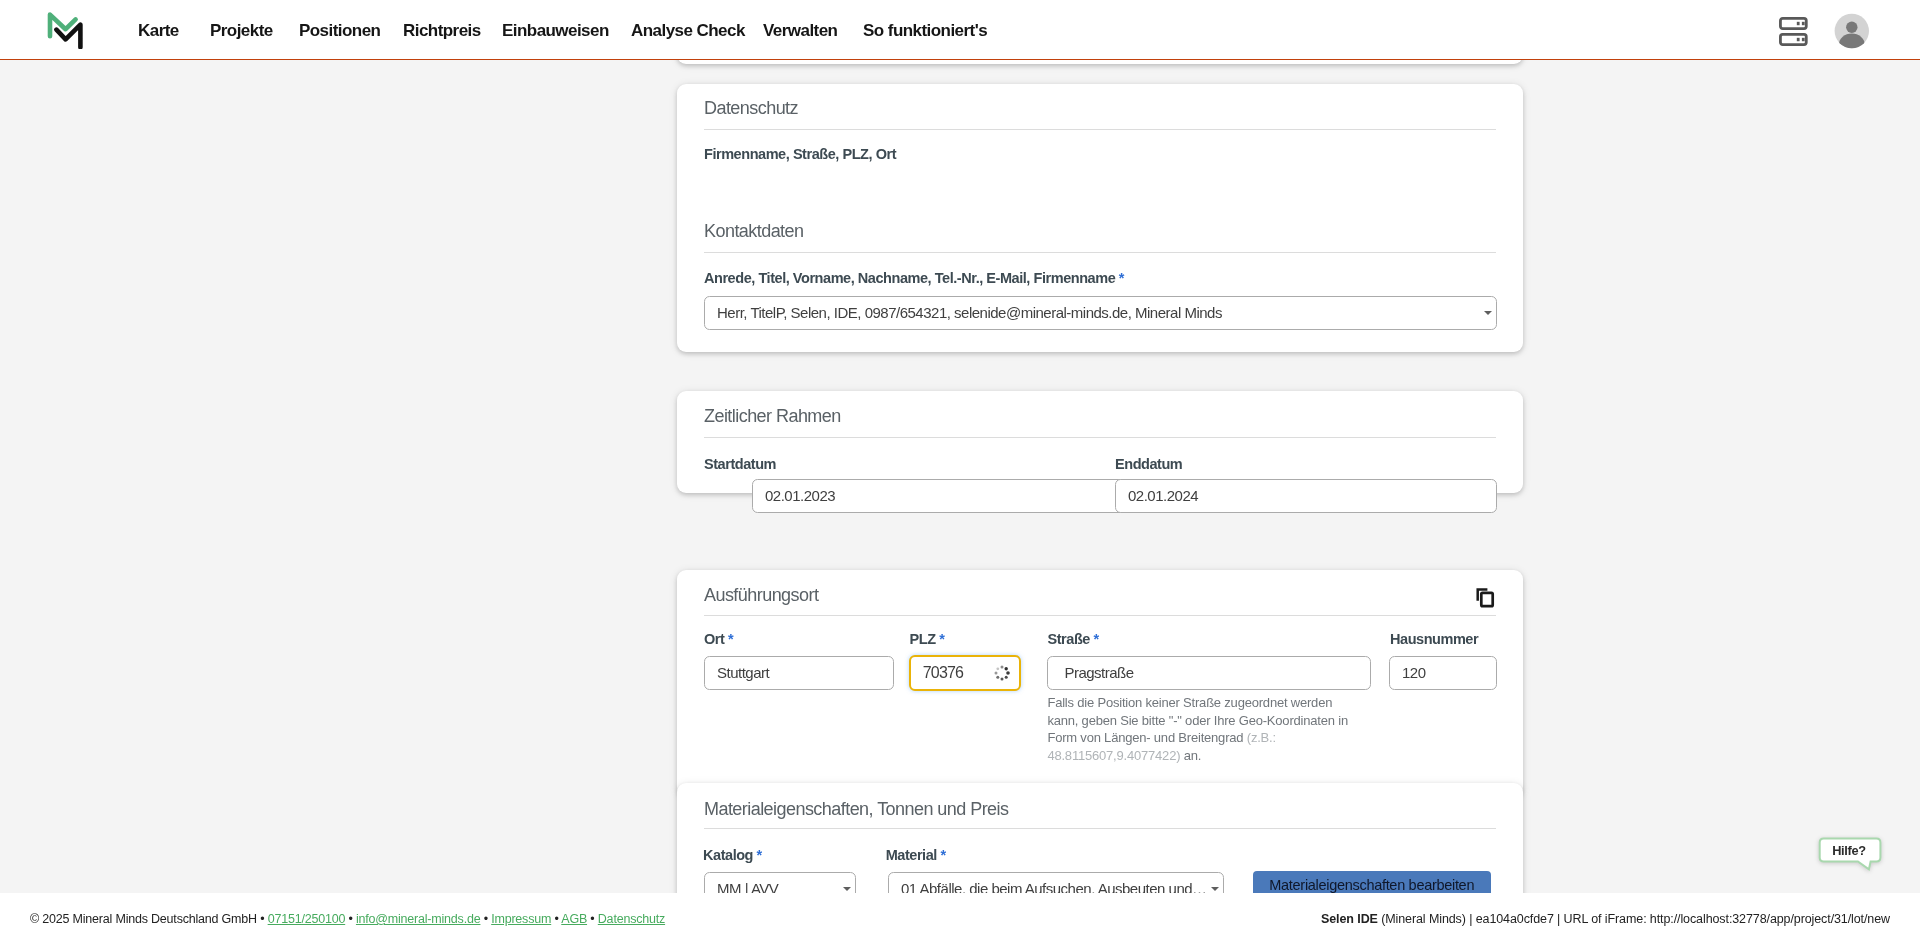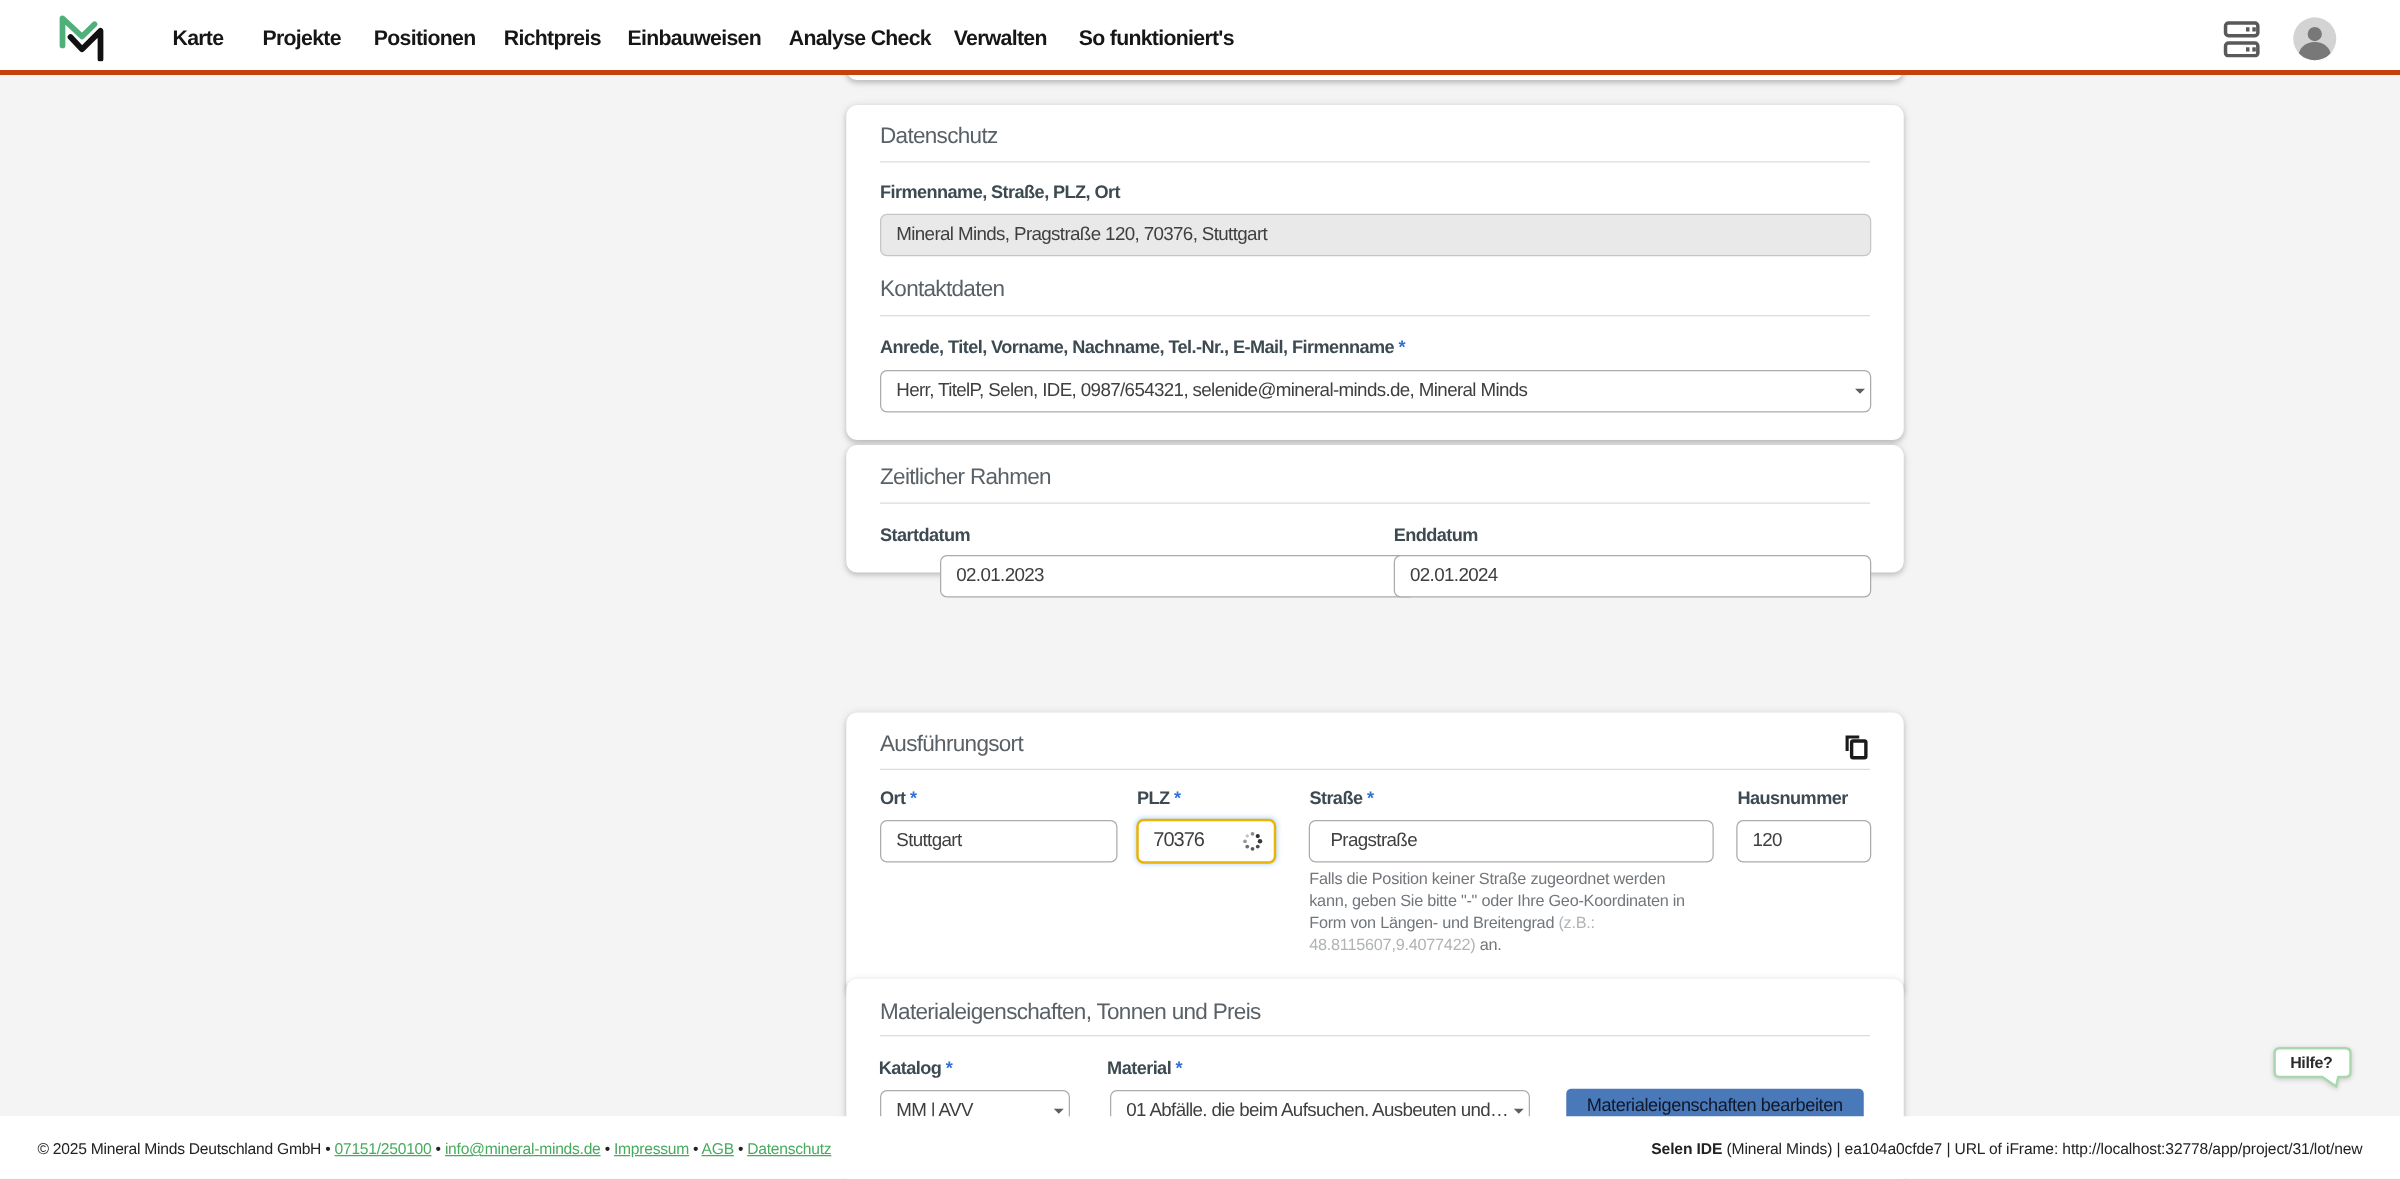--- a/index.html
+++ b/index.html
@@ -2,21 +2,21 @@
 <html lang="de"><head>
 <meta charset="utf-8">
 <title>Lot</title>
 <style>
   * { margin:0; padding:0; box-sizing:border-box; }
   html,body { width:1920px; height:943px; overflow:hidden; }
   body { font-family:"Liberation Sans", sans-serif; background:#f4f4f4; position:relative; letter-spacing:-0.2px; }
   .abs { position:absolute; }
 
   
-  #header { position:absolute; left:0; top:0; width:1920px; height:60px; background:#fff; border-bottom:4px solid #c2410c; z-index:5; }
+  #header { position:absolute; left:0; top:0; width:1920px; height:60px; background:#fff; border-bottom:1px solid #c2410c; z-index:5; }
   .nav a { position:absolute; top:1px; height:60px; line-height:60px; font-size:17px; font-weight:bold; color:#161616; text-decoration:none; letter-spacing:-0.55px; white-space:nowrap; }
 
   
   .card { position:absolute; left:677px; width:846px; background:#fff; border-radius:9px;
           box-shadow:0 2px 4px rgba(0,0,0,.16), 0 1px 8px rgba(0,0,0,.10); }
   .hd { position:absolute; left:27px; font-size:18px; line-height:18px; color:#5a6166; letter-spacing:-0.55px; white-space:nowrap; }
   .div { position:absolute; left:27px; width:792px; height:1px; background:#dcdcdc; }
   .lbl { position:absolute; font-size:14.5px; line-height:14.5px; font-weight:bold; color:#3d4a52; letter-spacing:-0.45px; white-space:nowrap; }
   .ast { color:#2f6fd6; }
   .ctl { position:absolute; height:34px; background:#fff; border:1px solid #ababab; border-radius:5.5px;
@@ -69,30 +69,29 @@
     </g>
   </svg>
 </div>
 
 <div class="card" style="top:-40px; height:104px;"></div>
 
 <div class="card" style="top:84px; height:268px;">
   <div class="hd" style="top:15.2px;">Datenschutz</div>
   <div class="div" style="top:44.5px;"></div>
   <div class="lbl" style="left:27px; top:63.4px;">Firmenname, Straße, PLZ, Ort</div>
-  <div class="ctl gray" style="left:27px; top:87px; width:793px;">Mineral Minds, Pragstraße 120, 70376, Stuttgart</div>
   <div class="hd" style="top:138.3px;">Kontaktdaten</div>
   <div class="div" style="top:168px;"></div>
   <div class="lbl" style="left:27px; top:187.4px;">Anrede, Titel, Vorname, Nachname, Tel.-Nr., E-Mail, Firmenname <span class="ast">*</span></div>
   <div class="ctl" style="left:27px; top:211.5px; width:793px;">Herr, TitelP, Selen, IDE, 0987/654321, selenide@mineral-minds.de, Mineral Minds
     <div class="caret"></div>
   </div>
 </div>
 
-<div class="card" style="top:356px; height:102px;padding-left:16px;">
+<div class="card" style="top:391px; height:102px;padding-left:16px;">
   <div class="hd" style="top:15.6px;">Zeitlicher Rahmen</div>
   <div class="div" style="top:46px;"></div>
   <div class="lbl" style="left:27px; top:66.2px;">Startdatum</div>
   <div class="lbl" style="left:438px; top:66.2px;">Enddatum</div>
   <div class="ctl" style="left:27px; top:88.3px; width:381px;margin-left:48px;">02.01.2023</div>
   <div class="ctl" style="left:438px; top:88.3px; width:382px;">02.01.2024</div>
 </div>
 
 <div class="card" style="top:534px; height:226px;margin-top:36px;">
   <div class="hd" style="top:16.4px;">Ausführungsort</div>

